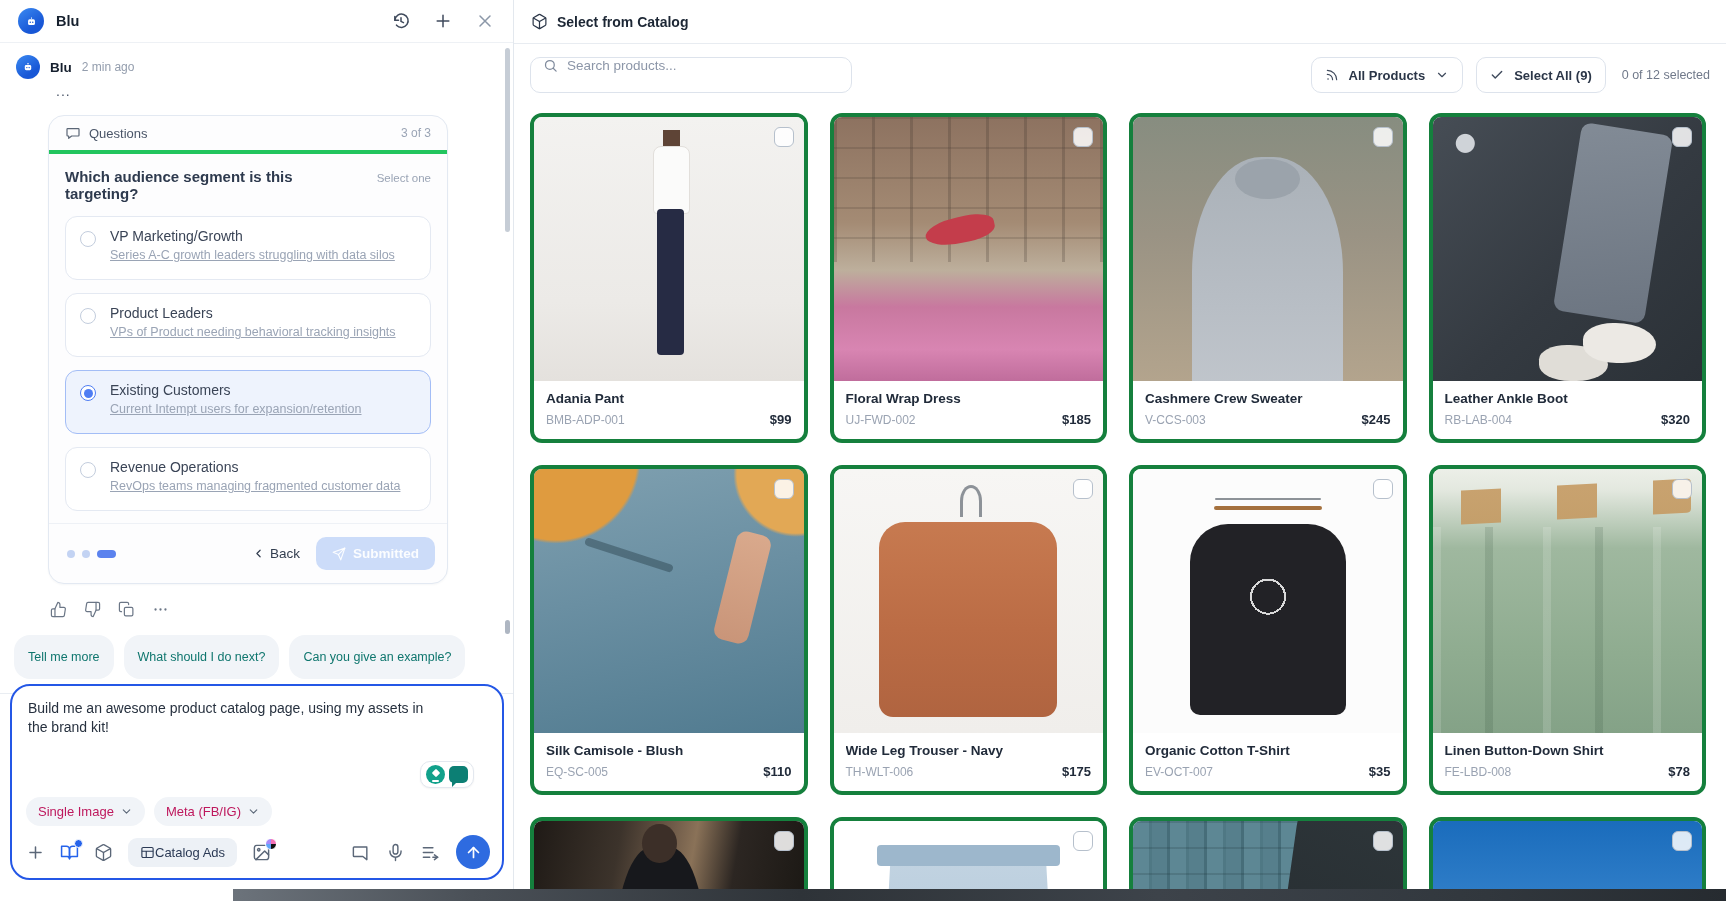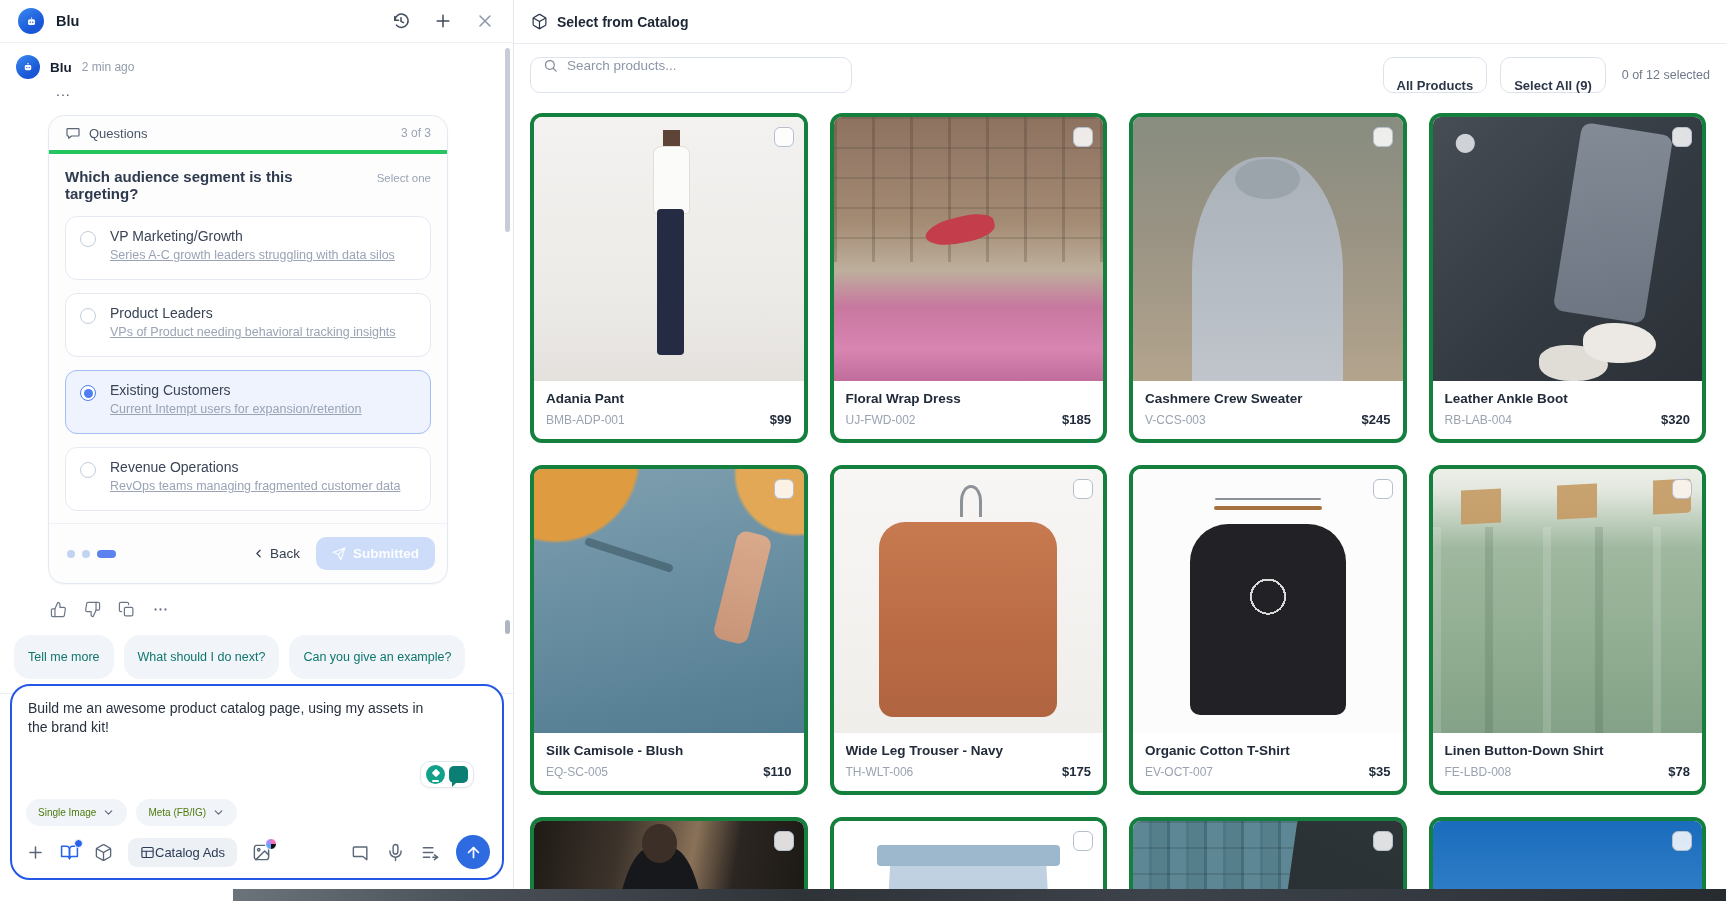--- a/index.html
+++ b/index.html
@@ -80,21 +80,21 @@
   .bulb { width:19px; height:19px; border-radius:50%; background:#11a18b; position:relative; }
   .bulb::before { content:""; position:absolute; left:6.5px; top:4.5px; width:6px; height:6px;
                   background:#fff; transform:rotate(45deg); border-radius:1px; }
   .bulb::after { content:""; position:absolute; left:6px; bottom:2px; width:7px; height:2px;
                  background:#fff; border-radius:2px; }
   .tealbubble { width:19px; height:17px; background:#0c7f74; border-radius:5px; position:relative; }
   .tealbubble::after { content:""; position:absolute; left:3px; bottom:-4px;
                        border:4px solid transparent; border-top-color:#0c7f74; border-left-color:#0c7f74; }
   .composer-pills { position:absolute; left:14px; bottom:52px; display:flex; gap:9px; }
   .cpill { display:flex; align-items:center; gap:6px; background:#f1f4f8; border-radius:16px;
-           padding:7px 12px; font-size:10px; color:#4d7c0f; cursor:pointer; }
+           padding:7px 12px; font-size:13px; color:#be185d; cursor:pointer; }
   .cpill svg { width:13px; height:13px; color:#5c6878; }
   .composer-toolbar { position:absolute; left:14px; right:12px; bottom:9px;
                       display:flex; align-items:center; gap:15px; }
   .ticon { width:19px; height:19px; color:#5b6778; cursor:pointer; position:relative; flex:none; }
   .ticon.blue { color:#2563eb; }
   .badge-dot { position:absolute; top:-4px; right:-4px; width:9px; height:9px;
                border-radius:50%; background:#2563eb; border:1.5px solid #fff; }
   .badge-color { position:absolute; top:-5px; right:-6px; width:12px; height:12px; border-radius:50%;
                  background:conic-gradient(#f472b6 0 25%, #111 25% 50%, #60a5fa 50% 75%, #a78bfa 75% 100%);
                  border:1.5px solid #fff; }
@@ -117,23 +117,23 @@
                 border-bottom:1px solid #e8ecf1; flex:none; }
   .cat-header svg { width:17px; height:17px; color:#2b3648; }
   .cat-title { font-size:14px; font-weight:600; color:#1c2634; }
   .cat-toolbar { display:flex; align-items:center; gap:13px; padding:13px 16px 12px; flex:none; }
   .search-box { display:flex; align-items:flex-start; gap:9px; width:322px; height:36px;
                 border:1px solid #dde3ec; border-radius:10px; padding:0 12px; }
   .search-box svg { width:15px; height:15px; color:#7f8a9c; flex:none; }
   .search-box input { border:none; outline:none; font-size:13.5px; color:#2b3648; width:100%;
                       font-family:inherit; background:transparent; }
   .search-box input::placeholder { color:#8c96a8; }
-  .tool-btn { display:flex; align-items:center; gap:20px; height:36px; border:1px solid #dde3ec;
+  .tool-btn { display:flex; align-items:center; gap:10px; height:36px; border:1px solid #dde3ec;
               border-radius:10px; padding:0 13px; background:#fff; font-size:13px; font-weight:600;
-              color:#2b3648; cursor:pointer; font-family:inherit;flex-direction:column; }
+              color:#2b3648; cursor:pointer; font-family:inherit; }
   .tool-btn svg { width:14px; height:14px; color:#3f4a5c; }
   .sel-status { font-size:12.5px; color:#70798a; margin-left:3px; }
   .spacer-grow { flex:1; }
 
   
   .grid-wrap { flex:1; overflow:hidden; padding:8px 20px 0 16px; }
   .pgrid { display:grid; grid-template-columns:repeat(4,1fr); gap:22px; }
   .pcard { border:4px solid #15803d; border-radius:12px; background:#fff; overflow:hidden; position:relative; }
   .pimg { position:relative; height:264px; overflow:hidden; }
   .pimg::before, .pimg::after { content:""; position:absolute; }

